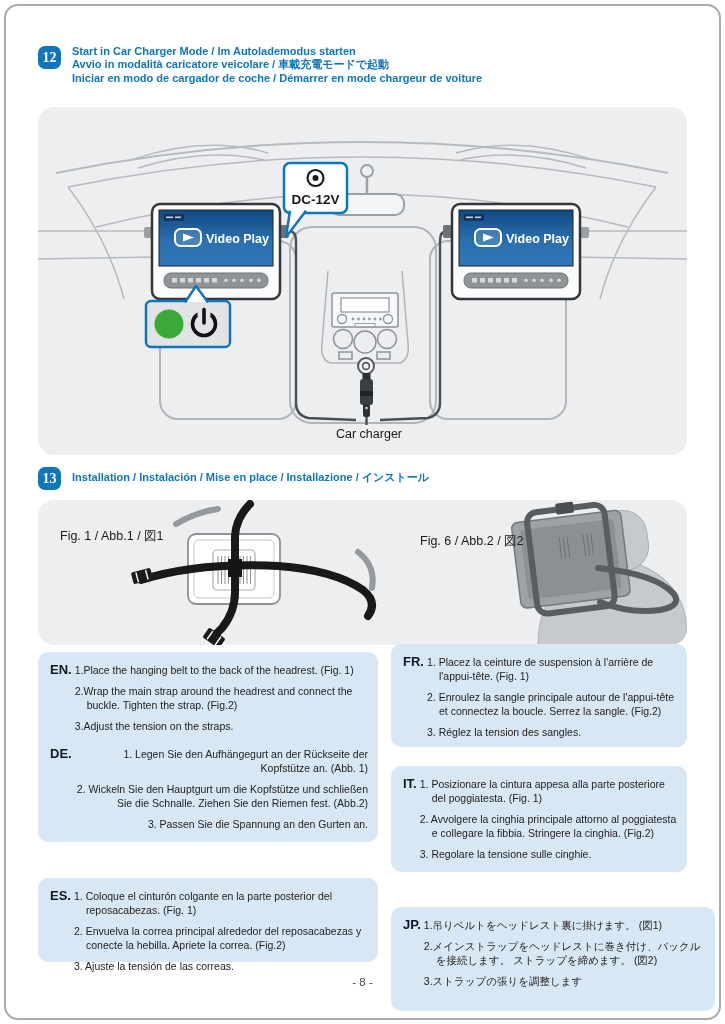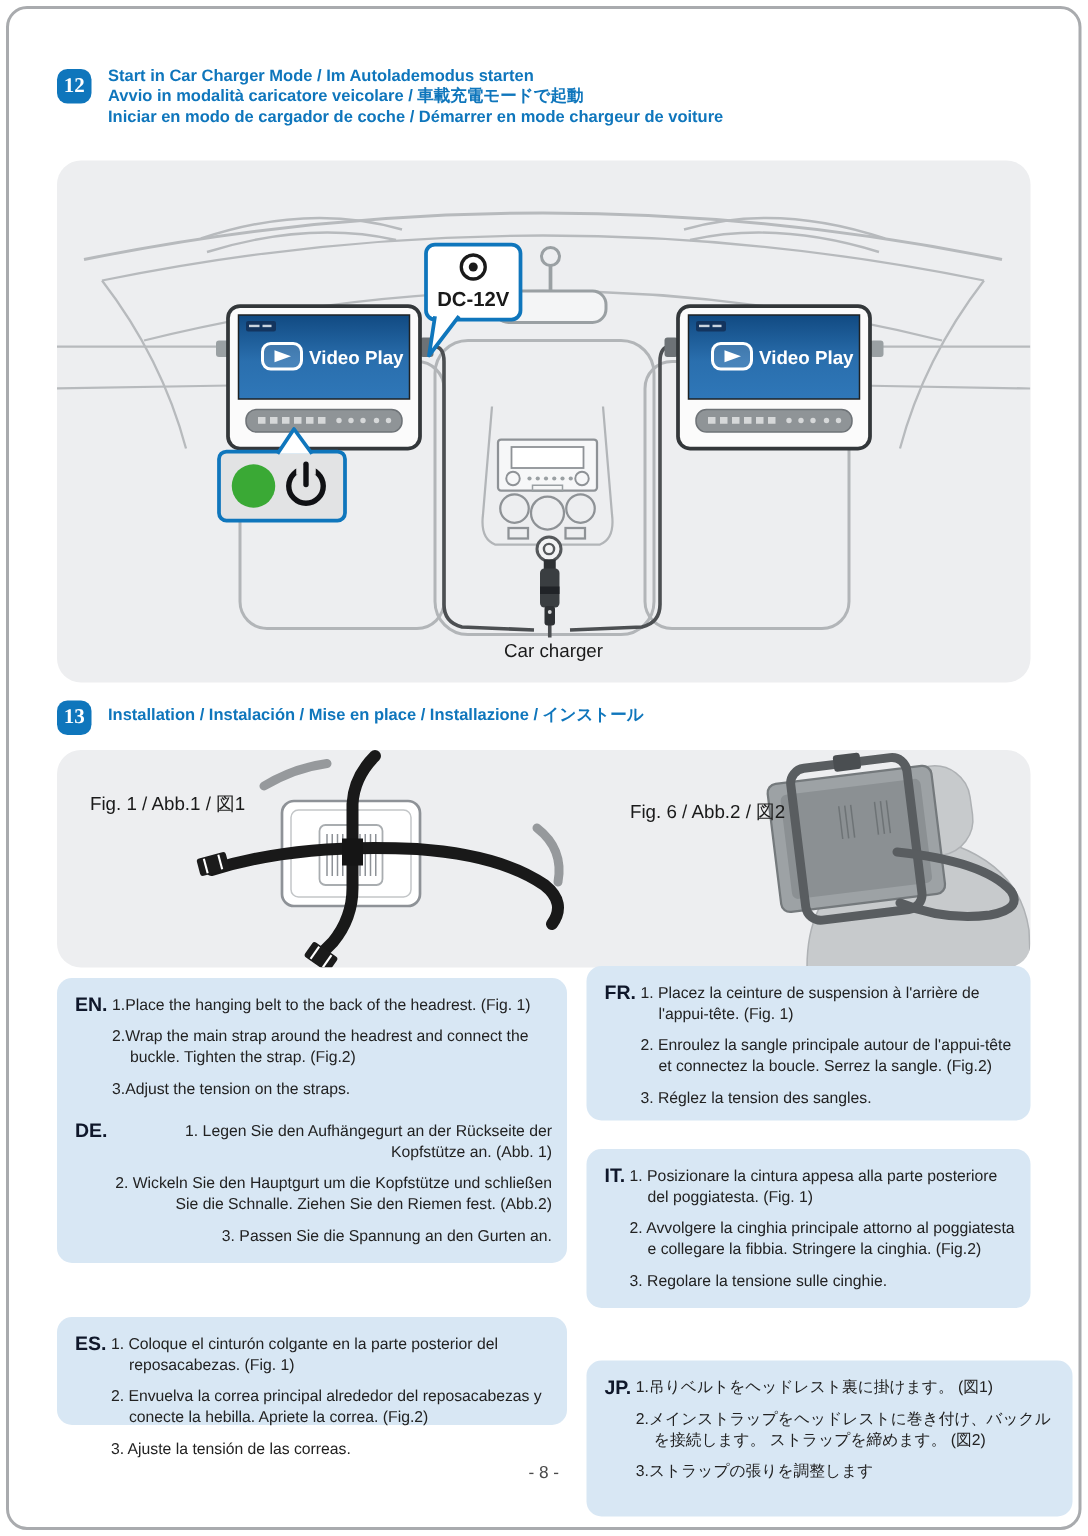--- a/index.html
+++ b/index.html
@@ -26,21 +26,21 @@
 
   
   .lang-block{position:absolute;background:#d8e7f4;border-radius:10px;padding:11px 10px 6px 12px;display:flex;box-sizing:border-box;}
   .lang-code{font-weight:bold;font-size:13px;color:#0f172a;margin-right:3px;flex:0 0 auto;line-height:1.15;}
   .items{min-width:0;}
   .items p{margin:0 0 7px;font-size:10.5px;line-height:1.34;color:#222;padding-left:12px;text-indent:-12px;}
   #block-en{left:38px;top:652px;width:340px;height:103px;}
   #block-fr{left:391px;top:644px;width:296px;height:103px;}
   #block-de{left:38px;top:736px;width:340px;height:106px;text-align:right;}
   #block-it{left:391px;top:766px;width:296px;height:106px;}
-  #block-es{left:38px;top:878px;width:340px;height:72px;}
+  #block-es{left:38px;top:878px;width:340px;height:84px;}
   #block-jp{left:391px;top:878px;width:324px;height:104px;margin-top:29px;}
 
   .footer{position:absolute;left:0;top:976px;width:100%;text-align:center;font-size:11.5px;color:#4a4a4a;}
 
   text{font-family:"Liberation Sans",sans-serif;}
 </style>
 </head>
 <body>
 
 <div class="sheet">

